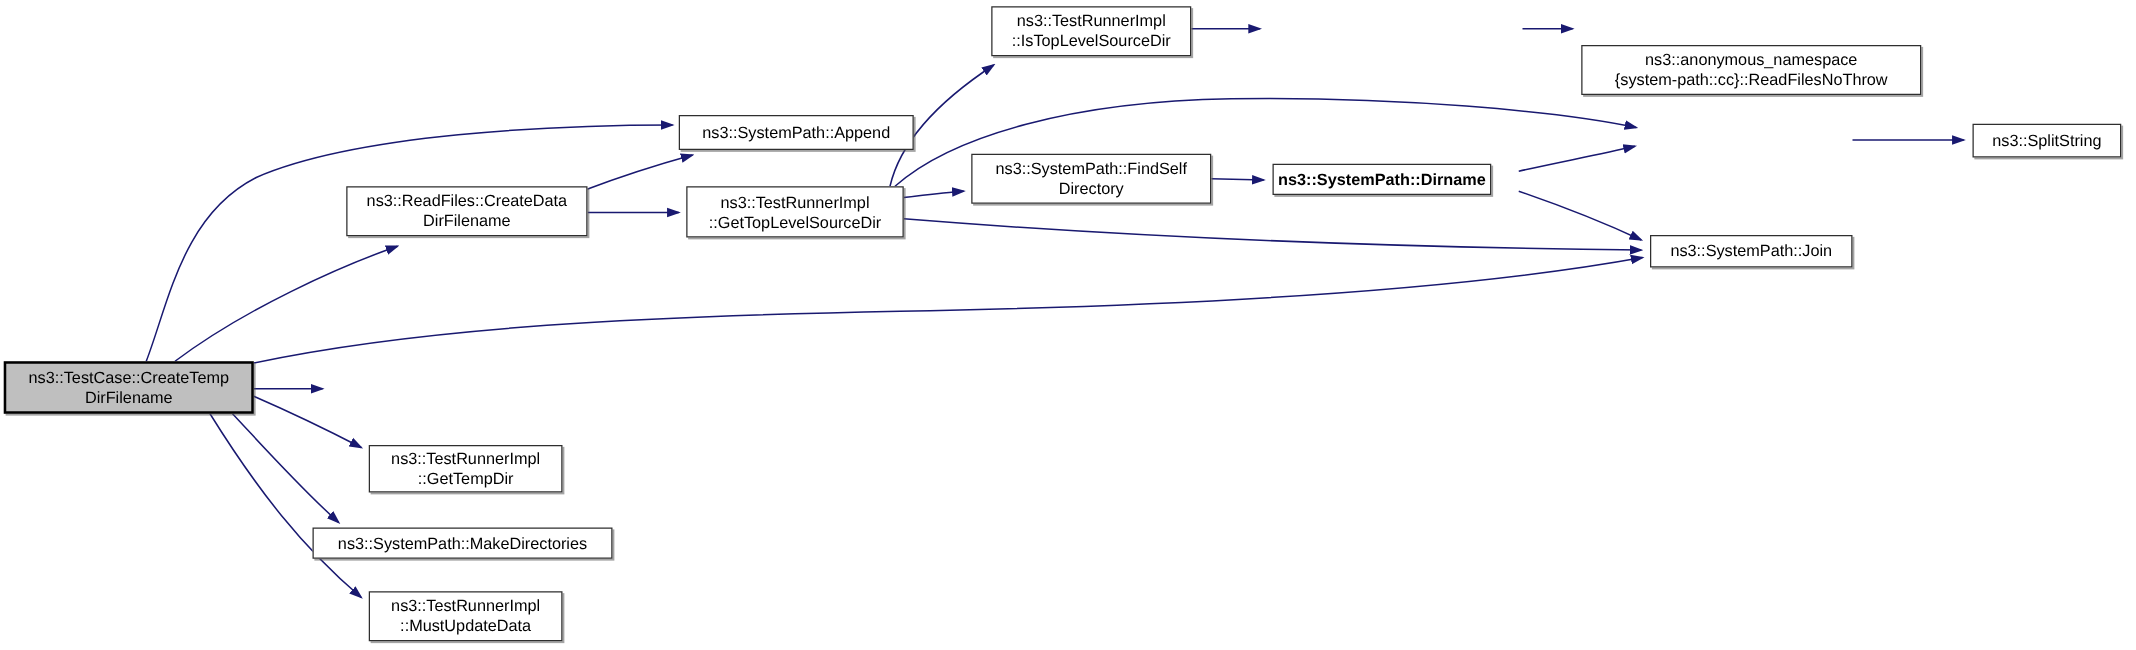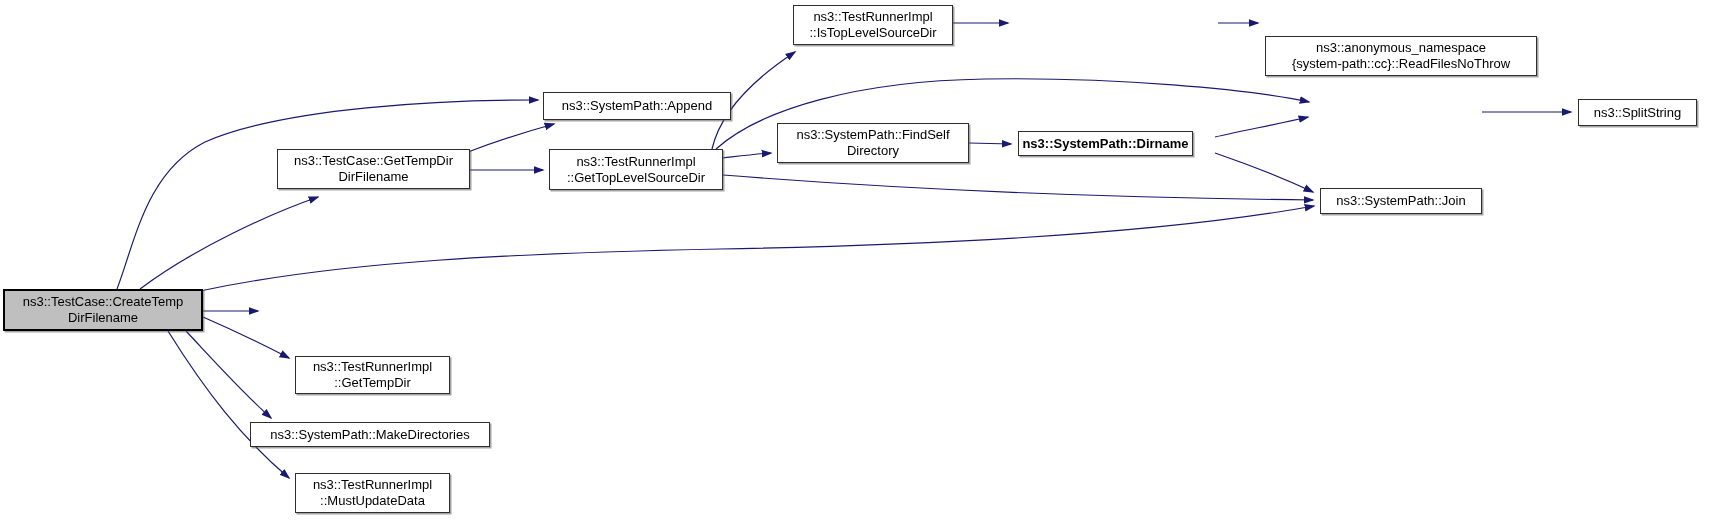--- a/index.html
+++ b/index.html
@@ -84,21 +84,21 @@
     <path class="edge" d="M953,23 L1008,23" marker-end="url(#arrow)"></path>
     <path class="edge" d="M1218,23 L1258,23" marker-end="url(#arrow)"></path>
     <path class="edge" d="M969,143 L1011,144" marker-end="url(#arrow)"></path>
     <path class="edge" d="M1215,137 C1246,130 1278,124 1308,117" marker-end="url(#arrow)"></path>
     <path class="edge" d="M1215,153 C1250,165 1283,178 1313,192" marker-end="url(#arrow)"></path>
     <path class="edge" d="M1482,112 L1571,112" marker-end="url(#arrow)"></path>
   </svg>
 
   <div class="node hl" id="n-main">ns3::TestCase::CreateTemp
 DirFilename</div>
-  <div class="node" id="n-createData">ns3::TestCase::GetTempDir
+  <div class="node" id="n-createData">ns3::ReadFiles::CreateData
 DirFilename</div>
   <div class="node" id="n-append">ns3::SystemPath::Append</div>
   <div class="node" id="n-getTop">ns3::TestRunnerImpl
 ::GetTopLevelSourceDir</div>
   <div class="node" id="n-isTop">ns3::TestRunnerImpl
 ::IsTopLevelSourceDir</div>
   <div class="node" id="n-readFilesNT">ns3::anonymous_namespace
 {system-path::cc}::ReadFilesNoThrow</div>
   <div class="node" id="n-findSelf">ns3::SystemPath::FindSelf
 Directory</div>

